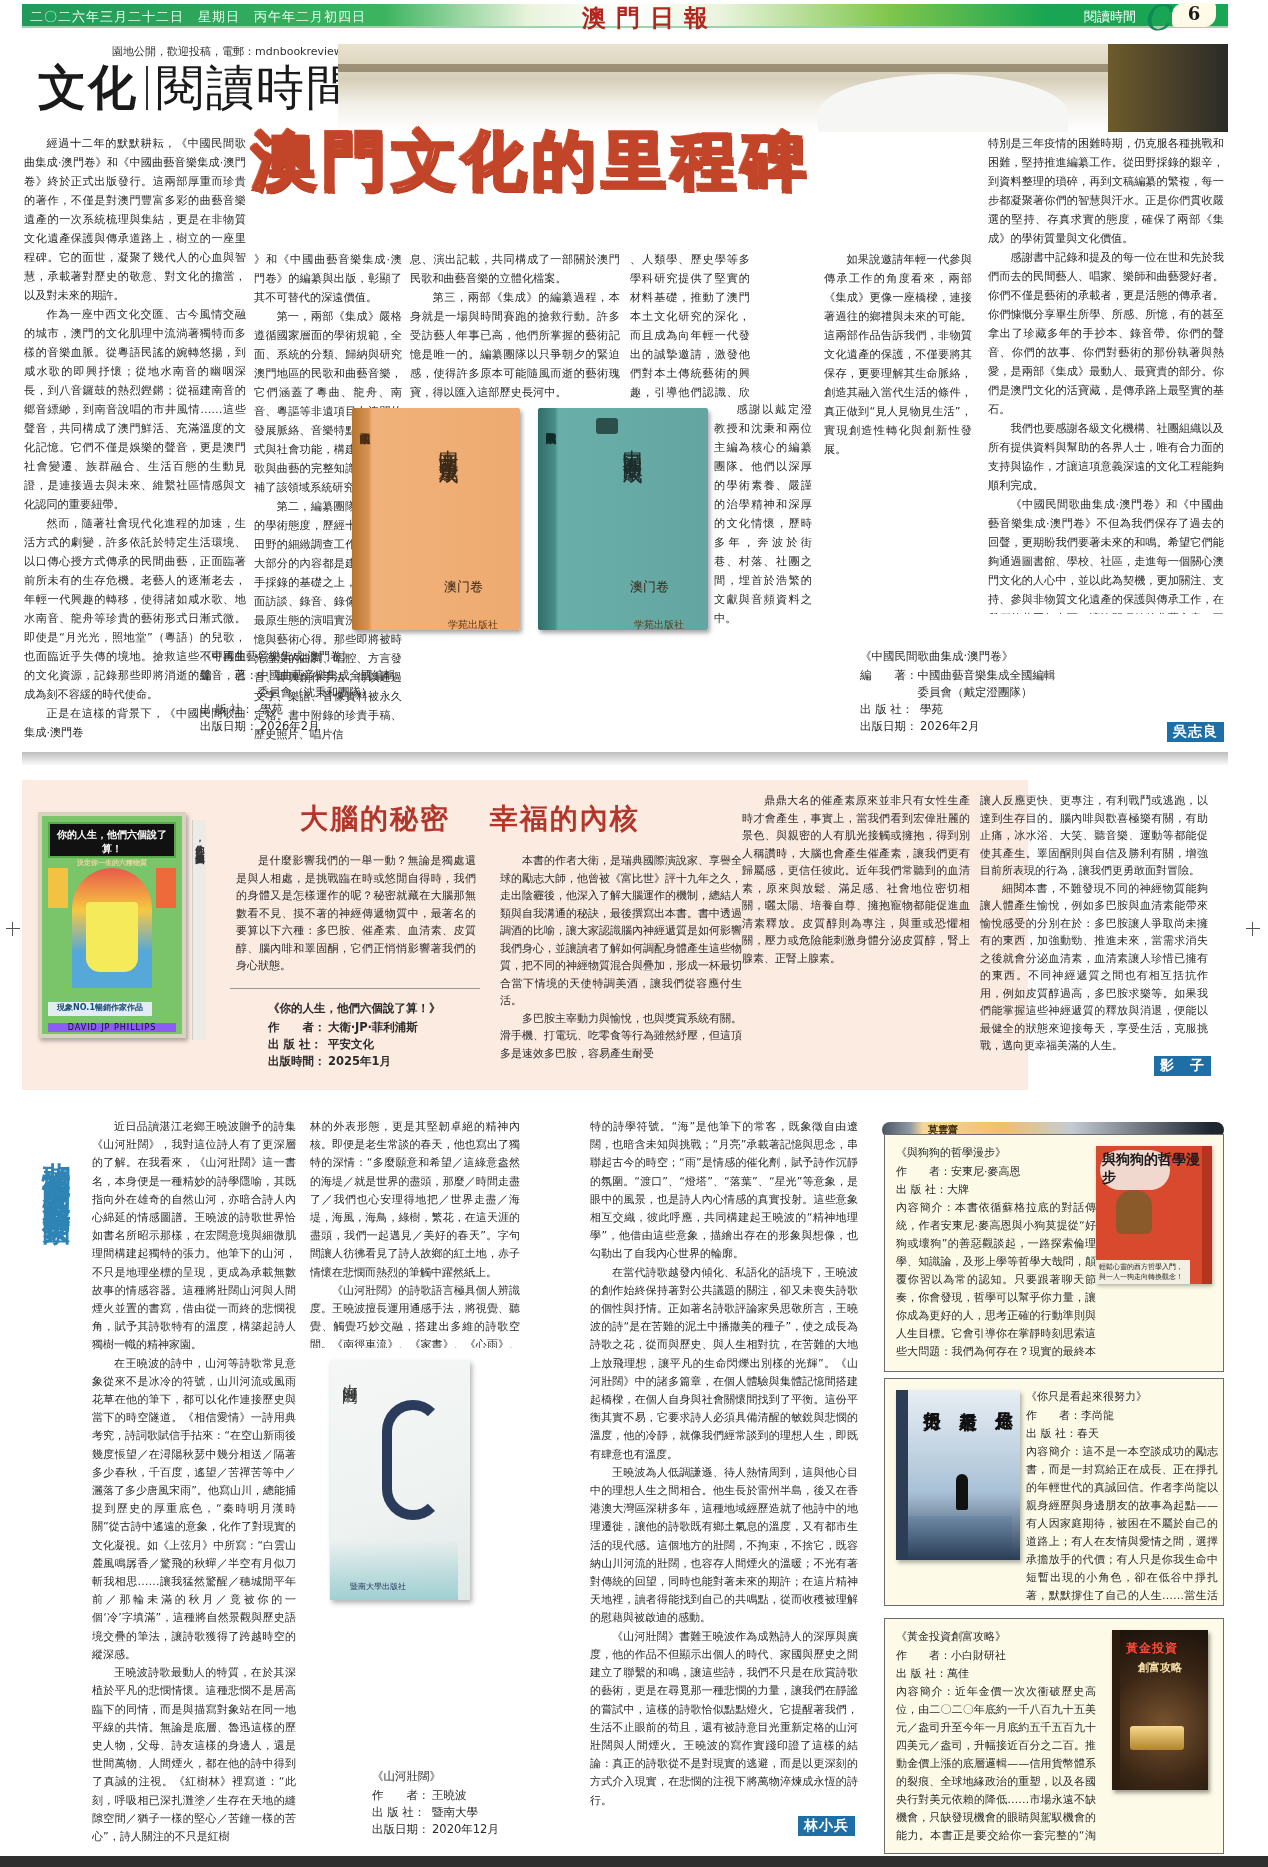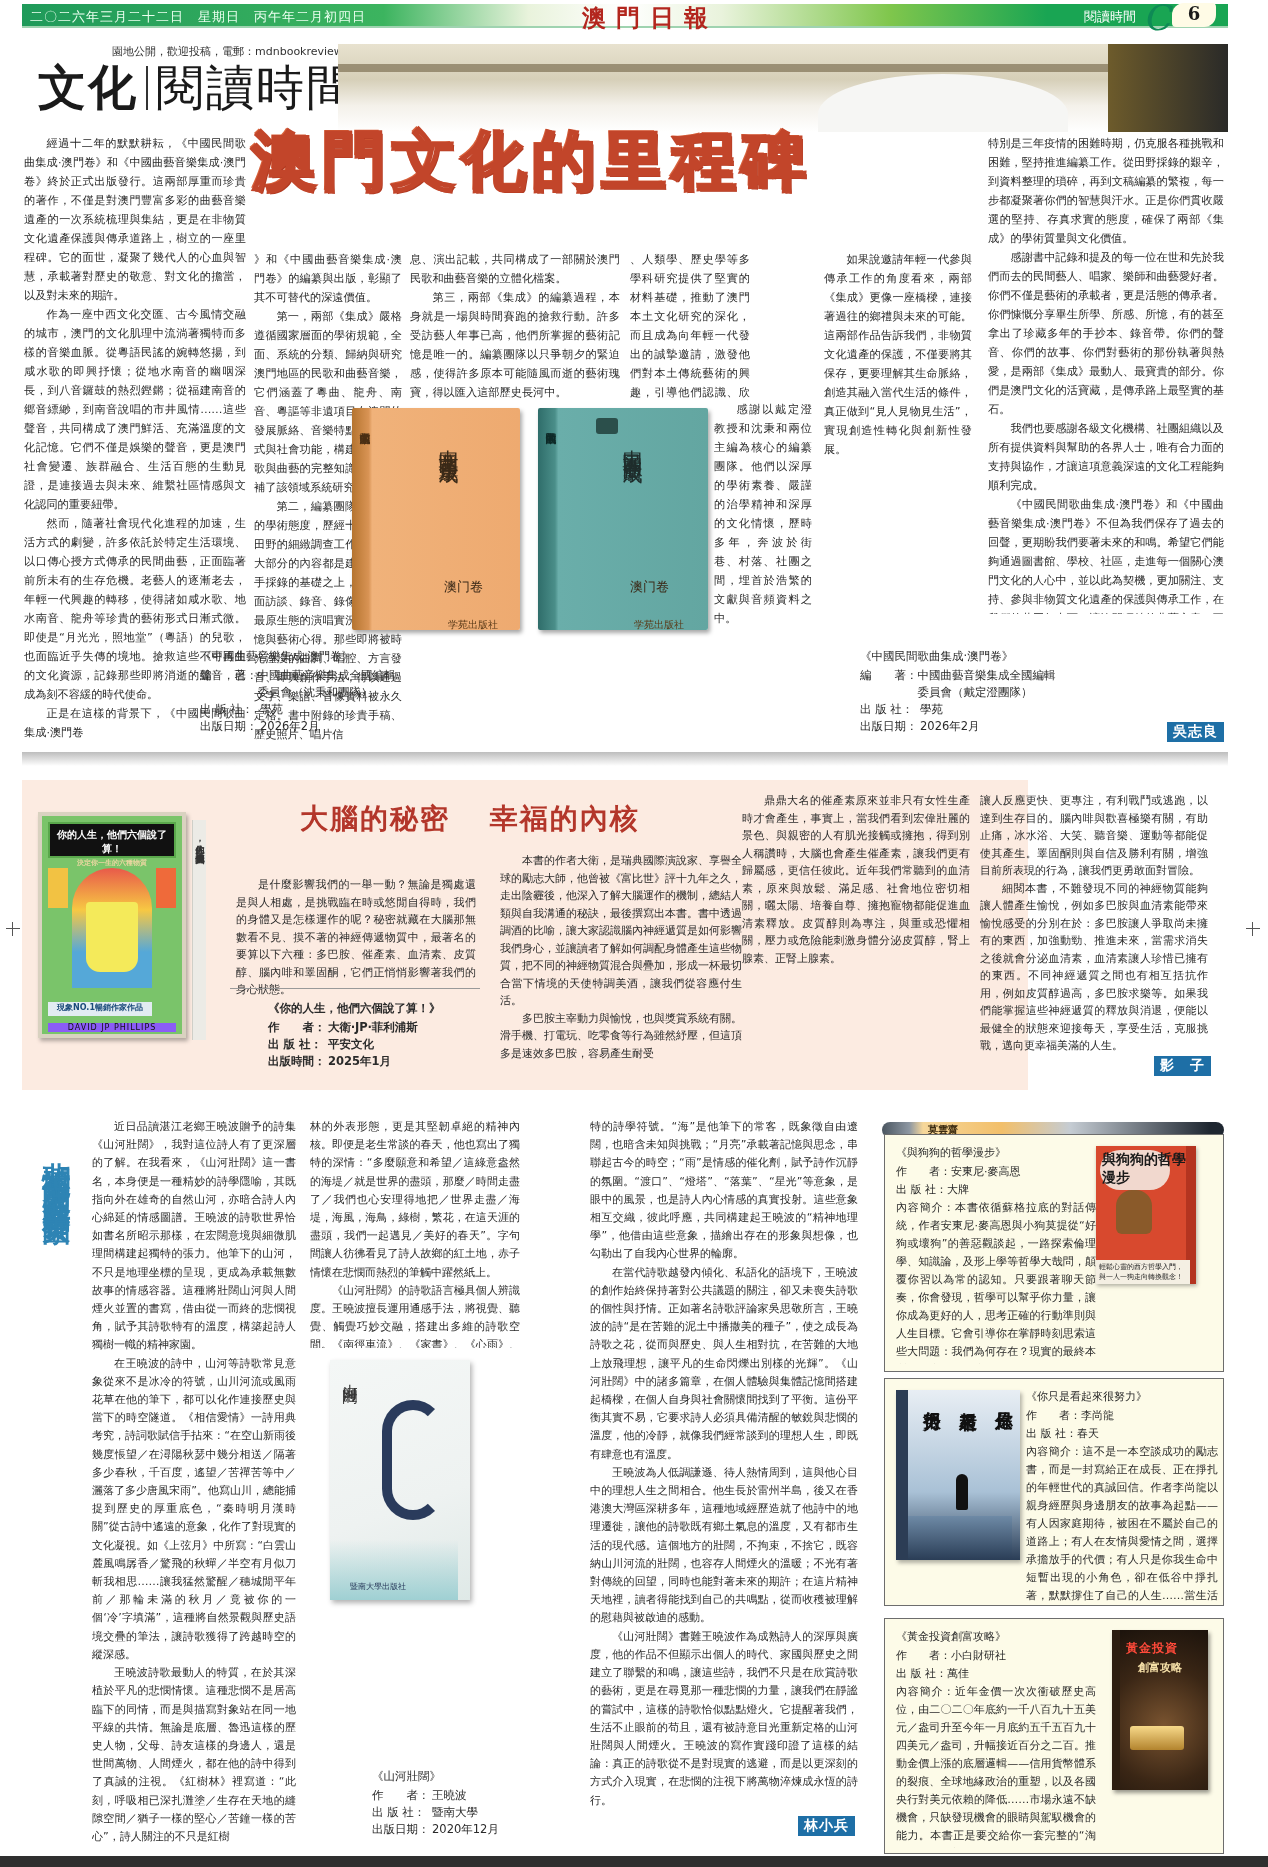--- a/index.html
+++ b/index.html
@@ -226,21 +226,21 @@
   <div class="footer">現象NO.1暢銷作家作品</div>
   <div class="author">DAVID JP PHILLIPS</div>
 </div>
 <div class="pink-spine" style="top:820px; height:220px;">你的人生，他們六個說了算！</div>
 
 <div class="pink-title" style="left:300px; top:800px;">
   <span>大腦的秘密</span>
   <span>幸福的內核</span>
 </div>
 
-<div class="col pink-col" style="left:236px; top:852px; width:240px; height:130px; overflow:hidden;margin-top:24px;">
+<div class="col pink-col" style="left:236px; top:852px; width:240px; height:130px; overflow:hidden;">
   <p>是什麼影響我們的一舉一動？無論是獨處還是與人相處，是挑戰臨在時或悠閒自得時，我們的身體又是怎樣運作的呢？秘密就藏在大腦那無數看不見、摸不著的神經傳遞物質中，最著名的要算以下六種：多巴胺、催產素、血清素、皮質醇、腦內啡和睪固酮，它們正悄悄影響著我們的身心狀態。</p>
 </div>
 <div class="pink-caption-line" style="left:230px; top:988px; width:250px;"></div>
 <div class="caption" style="left:268px; top:1000px; width:210px;font-weight:bold;">
   <div class="t">《你的人生，他們六個說了算！》</div>
   <div class="row">
       <span class="lbl">作　　者：</span>
       <span>大衛‧JP‧菲利浦斯</span>
     </div>
   <div class="row">
@@ -320,21 +320,21 @@
   <div class="row">
       <span class="lbl">作　　者：</span>
       <span>安東尼‧麥高恩</span>
     </div>
   <div class="row">
       <span class="lbl">出 版 社：</span>
       <span>大牌</span>
     </div>
   <div><span>內容簡介：</span><span>本書依循蘇格拉底的對話傳統，作者安東尼‧麥高恩與小狗莫提從“好狗或壞狗”的善惡觀談起，一路探索倫理學、知識論，及形上學等哲學大哉問，顛覆你習以為常的認知。只要跟著聊天節奏，你會發現，哲學可以幫乎你力量，讓你成為更好的人，思考正確的行動準則與人生目標。它會引導你在掌靜時刻思索這些大問題：我們為何存在？現實的最終本質是什麼？我怎麼知道冰箱門關上時，那盞燈究竟有沒有熄滅？</span></div>
 </div>
-<div class="rs-cover1" style="left:1096px; top:1146px; width:100px; height:138px;padding-left:39px;">
+<div class="rs-cover1" style="left:1096px; top:1146px; width:116px; height:138px;padding-left:39px;">
   <span class="cloud"></span>
   <span class="t">與狗狗的哲學漫步</span>
   <span class="dog"></span>
   <span class="foot">輕鬆心靈的西方哲學入門，與一人一狗走向轉換觀念！</span>
 </div>
 
 <div class="rs-box" style="left:884px; top:1378px; width:340px; height:228px;"></div>
 <div class="rs-cover2" style="left:896px; top:1390px; width:124px; height:170px;">
   <span class="t" style="left:86px;">你只是</span>
   <span class="t" style="left:50px;">看起來</span>

